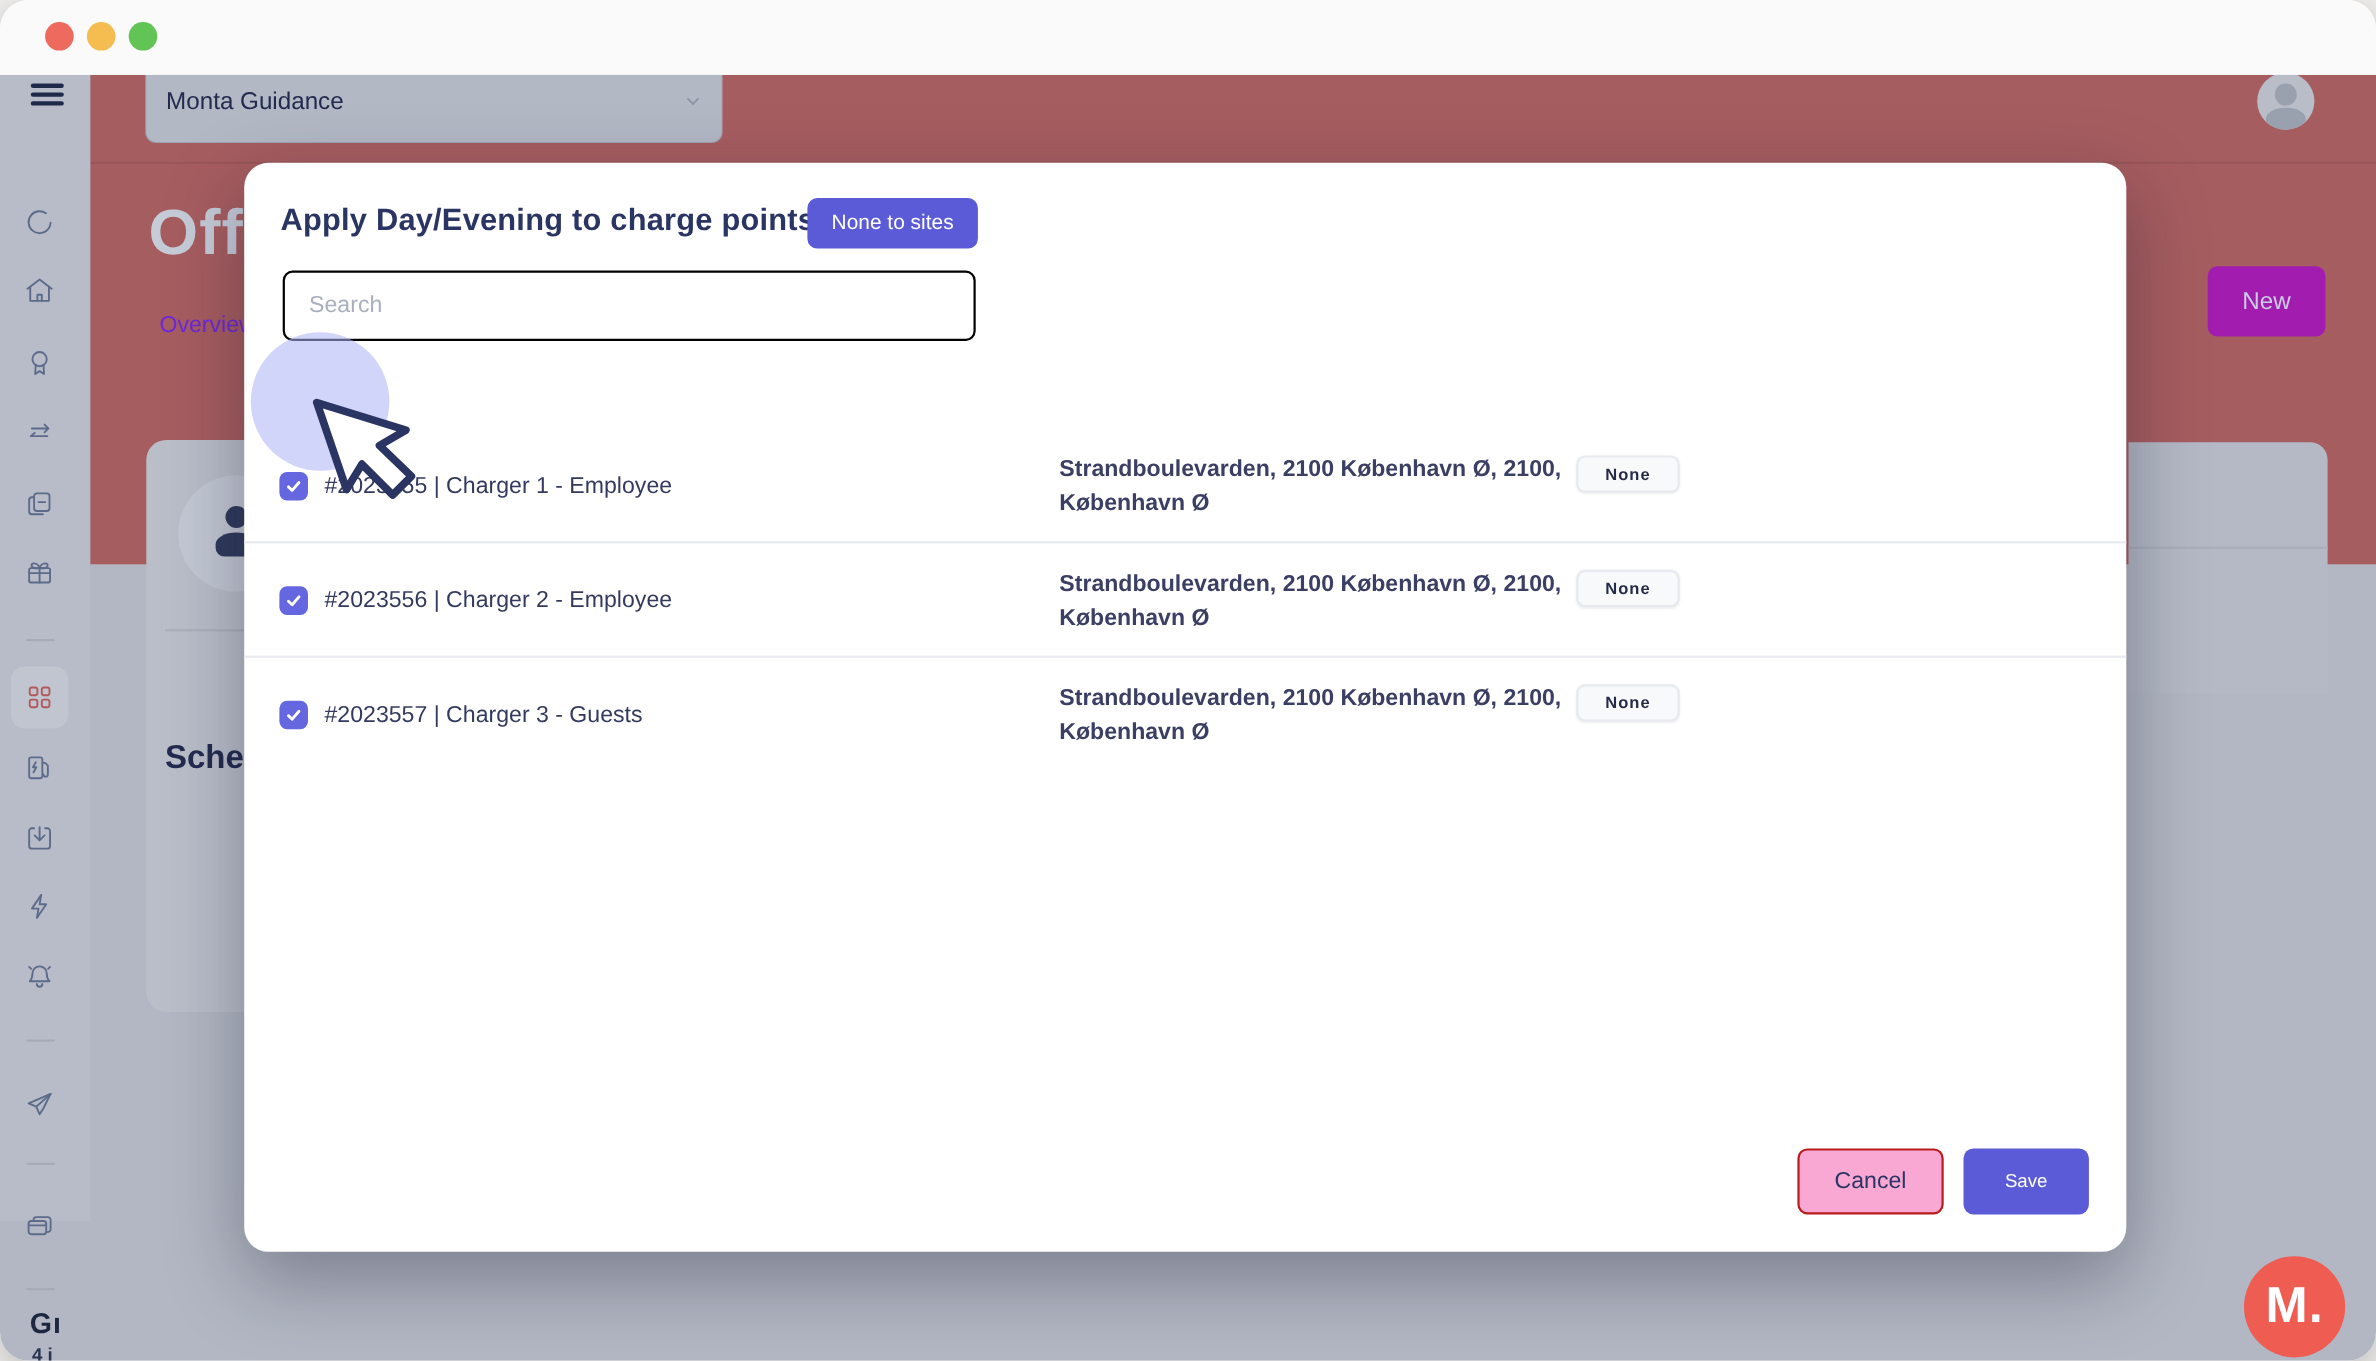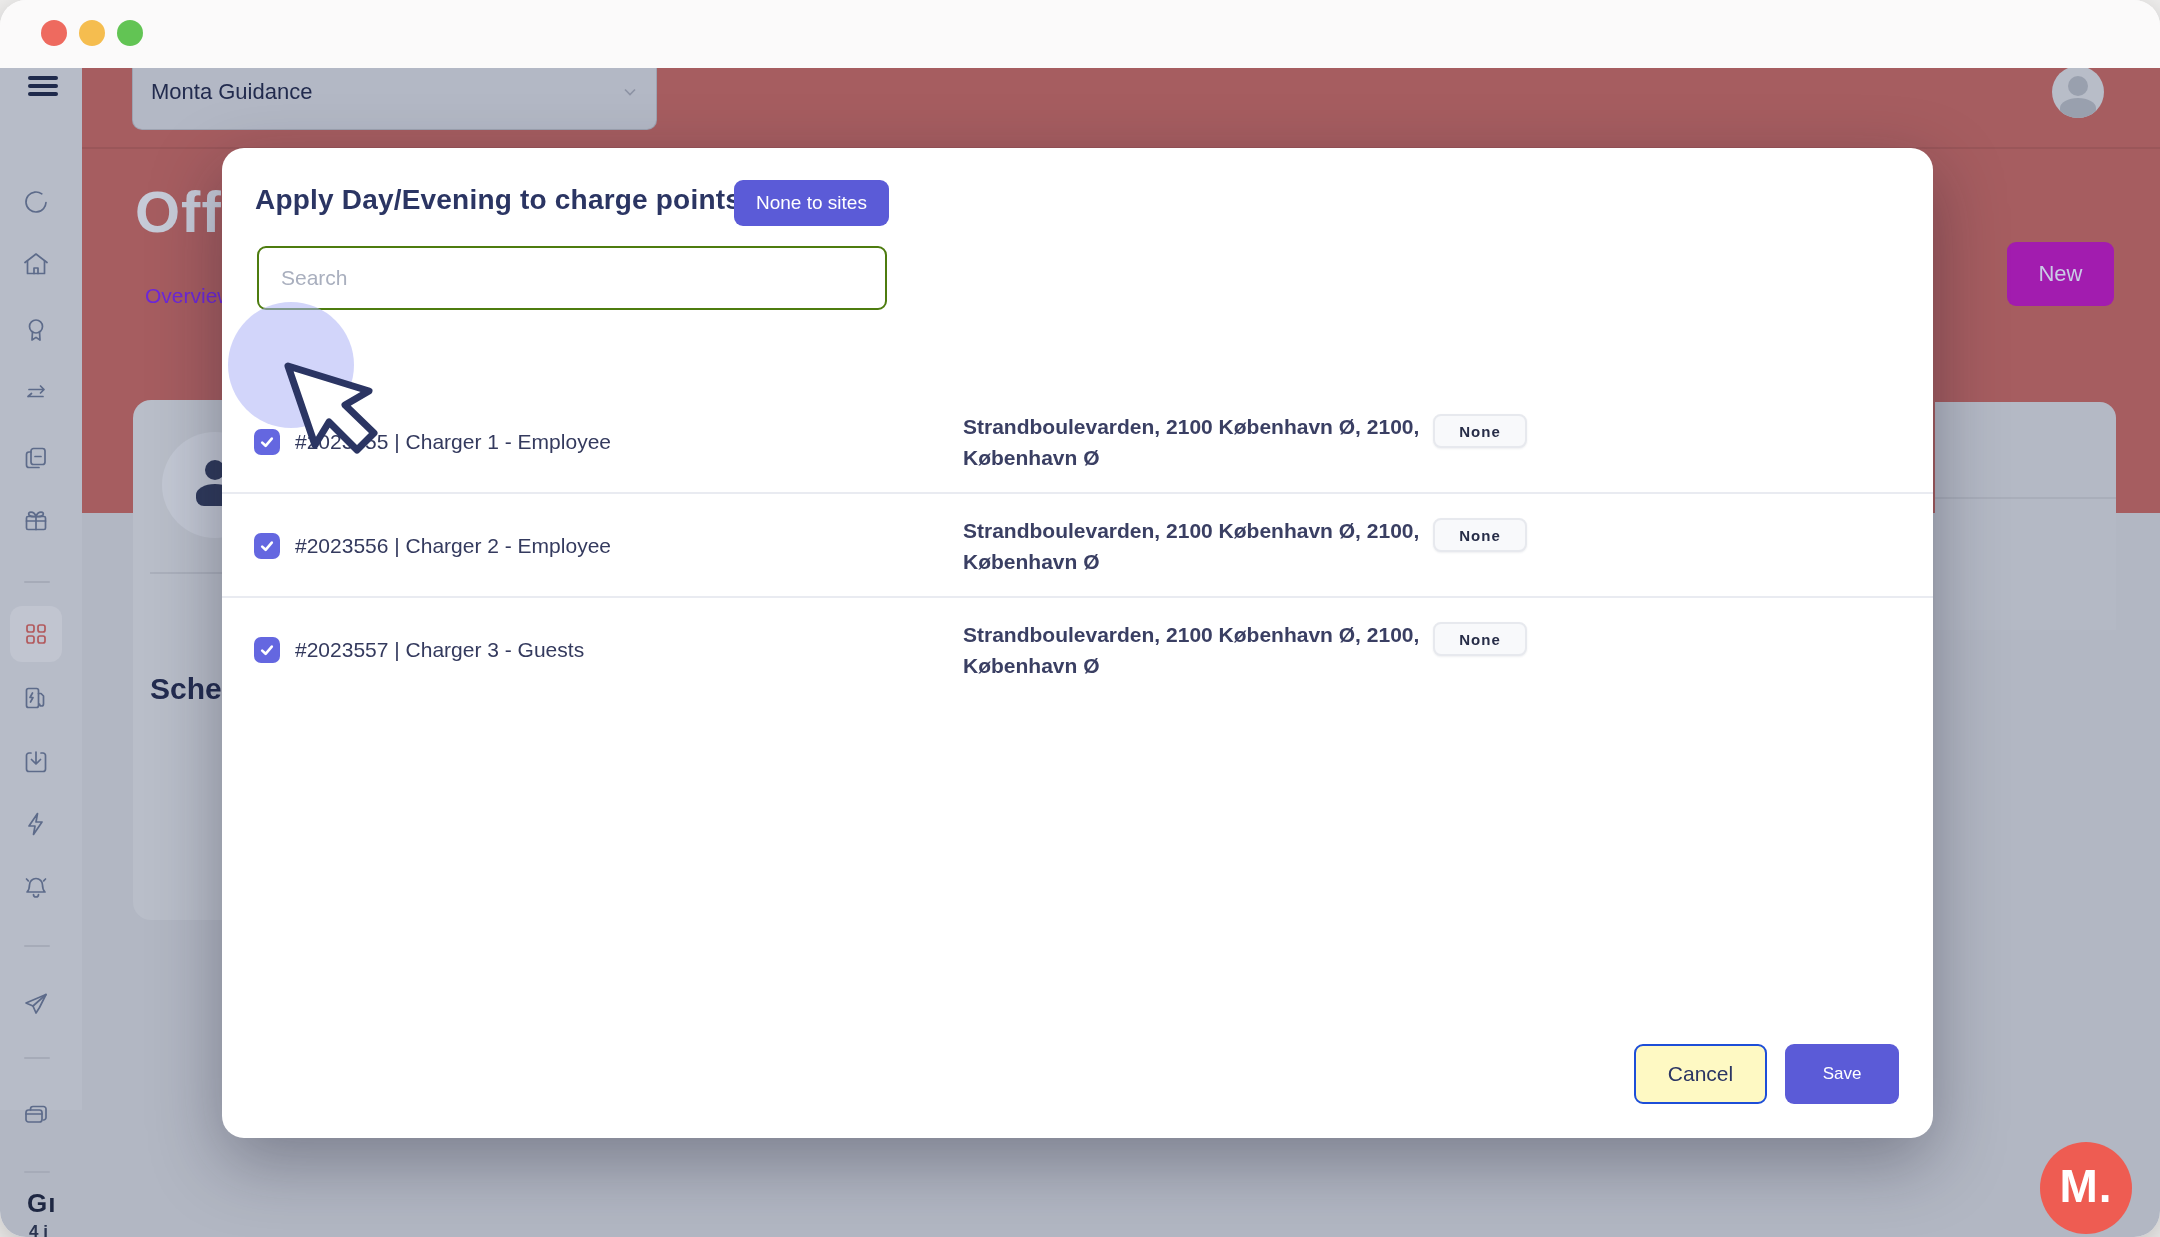--- a/index.html
+++ b/index.html
@@ -48,35 +48,35 @@
   .avatar-top { position:absolute; left:2052px; top:-2px; width:52px; height:52px; border-radius:50%; background:#b8bdc8; overflow:hidden; z-index:2; cursor:pointer; }
   .avatar-top .person { position:absolute; left:0; top:0; width:100%; height:100%; color:#99a0ae; }
   .avatar-top .person::before { left:16px; top:10px; width:20px; height:20px; }
   .avatar-top .person::after { left:8px; top:32px; width:36px; height:20px; }
 
   
   .modal { position:absolute; left:222px; top:80px; width:1711px; height:990px; background:#ffffff; border-radius:22px; box-shadow:0 24px 70px rgba(20,20,40,.35); z-index:10; }
   .modal-title { position:absolute; left:33px; top:36px; font-size:28px; font-weight:bold; color:#2b3563; letter-spacing:.2px; }
   .swap-button { position:absolute; left:512px; top:32px; height:46px; padding:0 22px; background:#5b5bd7; border:none; border-radius:9px; color:#ffffff; font-size:19px; font-family:inherit; cursor:pointer; }
   .search-box { position:absolute; left:35px; top:98px; width:630px; height:64px; }
-  .search-box input { width:100%; height:100%; border:2px solid #4d7c0f; border-radius:9px; padding:15px 22px; font-size:21px; font-family:inherit; color:#2b3563; outline:none; }
+  .search-box input { width:100%; height:100%; border:2px solid #000000; border-radius:9px; padding:15px 22px; font-size:21px; font-family:inherit; color:#2b3563; outline:none; }
   .search-box input::placeholder { color:#a9afbe; }
   .thead { position:absolute; left:0; top:182px; width:1711px; height:60px; background:#f4f5f9; }
   .th-label { position:absolute; top:21px; font-size:15px; color:#8f95a6; letter-spacing:1.8px; }
   .checkbox { width:26px; height:26px; border-radius:7px; background:#6467e0; display:flex; align-items:center; justify-content:center; cursor:pointer; flex:none; }
   .checkbox svg { width:16px; height:16px; stroke:#fff; stroke-width:2.6; fill:none; stroke-linecap:round; stroke-linejoin:round; }
   .thead .checkbox { position:absolute; left:32px; top:17px; z-index:13; }
   .rows { position:absolute; left:0; top:242px; width:1711px; }
   .row { position:relative; width:1711px; height:104px; }
   .row.bordered { border-bottom:2px solid #e9ebf1; }
   .row .checkbox { position:absolute; left:32px; top:39px; }
   .row .cp-name { position:absolute; left:73px; top:40px; font-size:21px; color:#343a5e; white-space:nowrap; }
   .row .cp-address { position:absolute; left:741px; top:21px; width:470px; font-size:21px; font-weight:bold; color:#3a3f63; line-height:31px; }
   .row .schedule-chip { position:absolute; left:1211px; top:24px; min-width:94px; height:34px; padding:0 18px; background:#f8f9fb; border:2px solid #e7e9ee; border-radius:8px; box-shadow:0 1px 2px rgba(40,45,80,.08); font-size:15px; font-weight:bold; letter-spacing:1px; color:#262c47; display:flex; align-items:center; justify-content:center; cursor:pointer; }
-  .cancel-button { position:absolute; left:1412px; top:896px; width:133px; height:60px; background:#fef9c3; border:2px solid #1d4ed8; border-radius:9px; font-size:21px; font-family:inherit; color:#2b3563; cursor:pointer; }
+  .cancel-button { position:absolute; left:1412px; top:896px; width:133px; height:60px; background:#f9a8d4; border:2px solid #b91c1c; border-radius:9px; font-size:21px; font-family:inherit; color:#2b3563; cursor:pointer; }
   .save-button { position:absolute; left:1563px; top:896px; width:114px; height:60px; background:#5b5bd7; border:none; border-radius:9px; font-size:17px; font-family:inherit; color:#ffffff; cursor:pointer; }
 
   
   .halo { position:absolute; left:228px; top:234px; width:126px; height:126px; border-radius:50%; background:rgba(173,178,245,.55); z-index:12; pointer-events:none; }
   .cursor { position:absolute; left:281px; top:291px; z-index:14; pointer-events:none; }
   .monta-logo { position:absolute; left:2040px; top:1074px; width:92px; height:92px; border-radius:50%; background:#ee5c52; z-index:16; display:flex; align-items:center; justify-content:center; }
   .monta-logo span { color:#ffffff; font-size:46px; font-weight:bold; letter-spacing:1px; margin-top:-4px; }
 </style>
 </head>
 <body>

